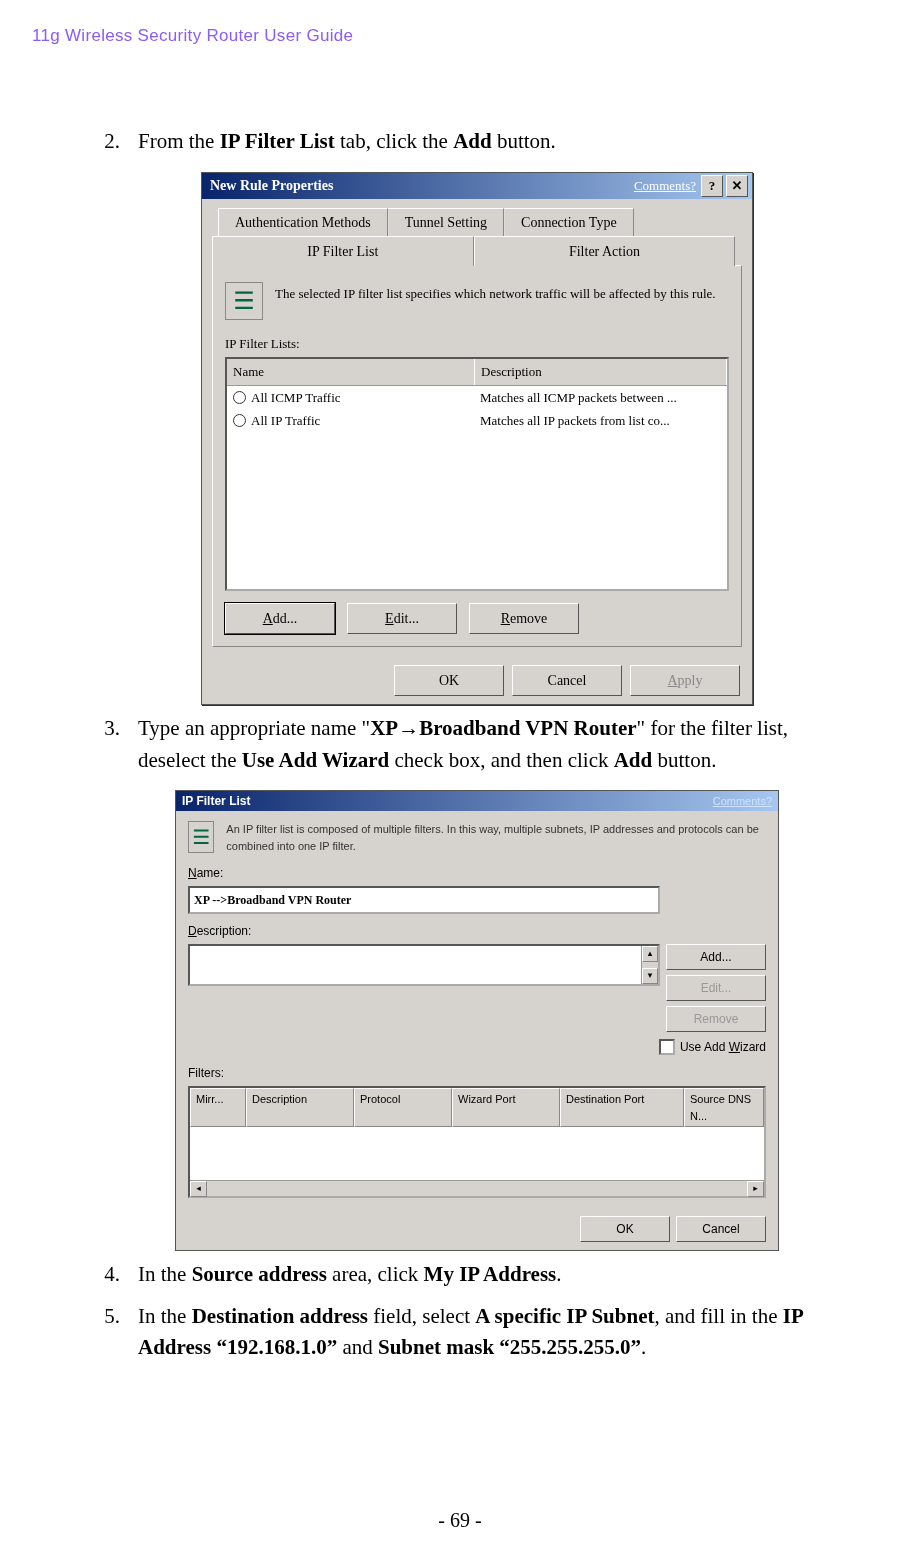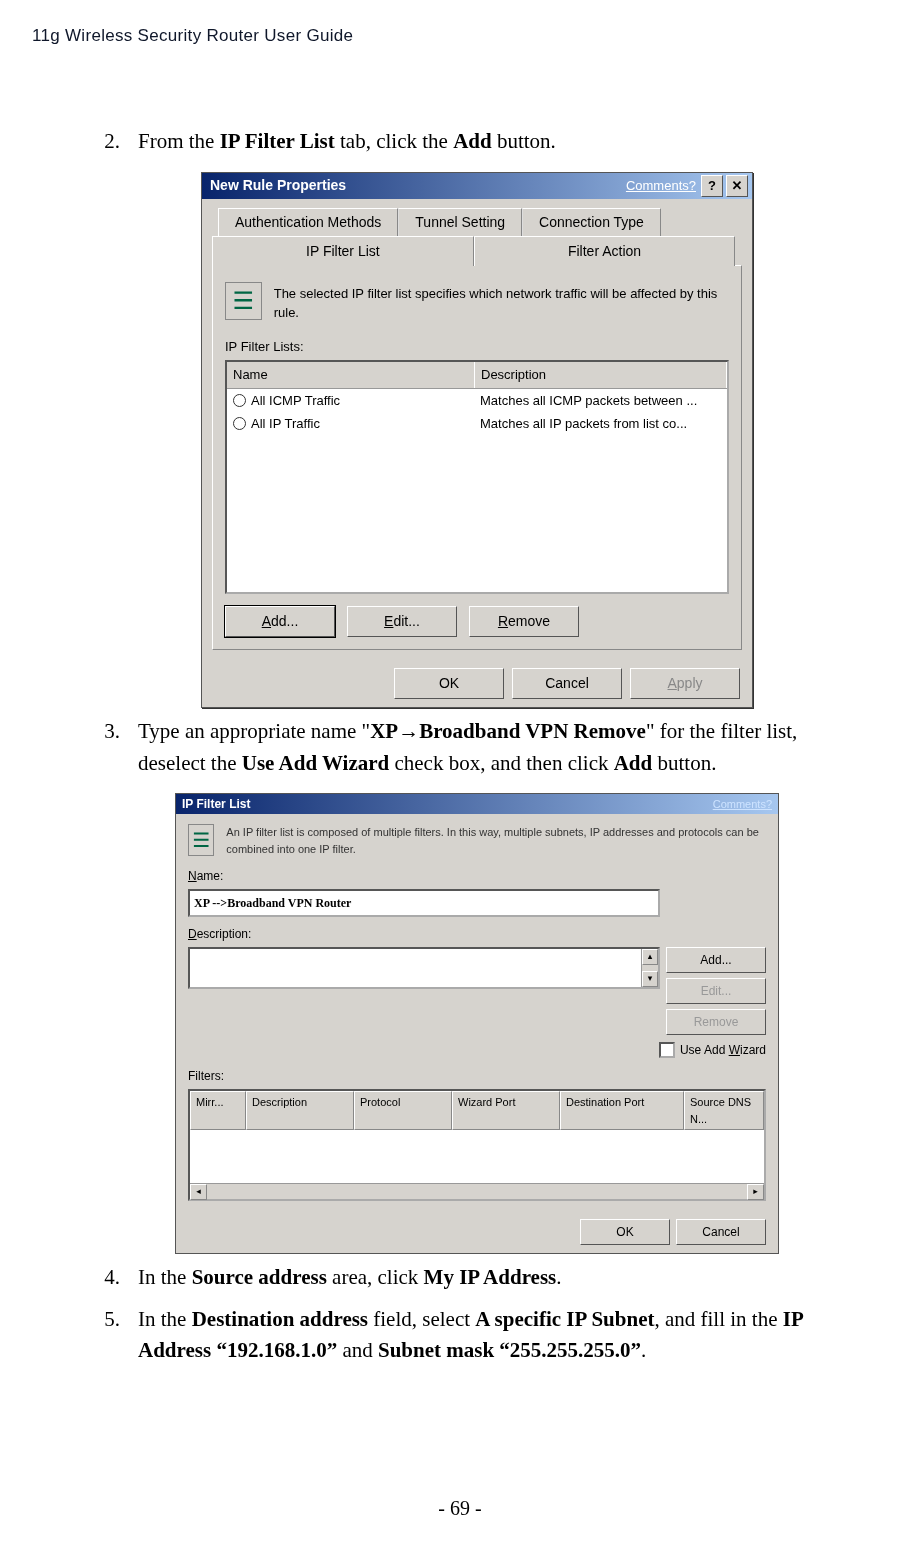--- a/index.html
+++ b/index.html
@@ -1,27 +1,27 @@
 <!DOCTYPE html>
 <html><head>
 <meta charset="utf-8">
 <style>
 body{margin:0;background:#fff;font-family:"Times New Roman",serif;color:#000}
 .page{width:920px;height:1568px;position:relative;box-sizing:border-box;padding:26px 52px 0 32px}
-.header{color:#0f172a;font-family:Arial,sans-serif;font-size:17px;letter-spacing:.3px}
+.header{color:#8b5cf6;font-family:Arial,sans-serif;font-size:17px;letter-spacing:.3px}
 .content{margin:80px 0 0 54px;font-size:21px;line-height:1.5}
 .li{display:flex;margin:0 0 10px 0}
 .num{width:34px;flex:none;text-align:right;margin-right:18px}
 .txt{flex:1}
 .bold{font-weight:bold}
 .fig{margin:14px 0 8px 0;text-align:center}
-.footer{position:absolute;bottom:48px;left:0;right:0;text-align:center;font-size:20px}
-
-
-.dlg1{display:inline-block;width:550px;text-align:left;font-family:Liberation Sans, sans-serif;font-size:14px;background:#d6d3ce;border:1px solid #555;box-shadow:1px 1px 0 #333}
+.footer{position:absolute;bottom:36px;left:0;right:0;text-align:center;font-size:20px}
+
+
+.dlg1{display:inline-block;width:550px;text-align:left;font-family:Liberation Serif, serif;font-size:14px;background:#d6d3ce;border:1px solid #555;box-shadow:1px 1px 0 #333}
 .titlebar{height:26px;background:linear-gradient(90deg,#08246b,#a6c7f0);display:flex;align-items:center;padding:0 4px}
 .titlebar .t{color:#fff;font-weight:bold;flex:1;font-size:14px;padding-left:4px}
 .titlebar .lk{color:#fff;text-decoration:underline;font-size:13px;margin-right:2px}
 .tbtn{width:20px;height:20px;background:#d6d3ce;border:1px solid #fff;border-right-color:#555;border-bottom-color:#555;margin-left:3px;display:flex;align-items:center;justify-content:center;font-weight:bold;font-size:13px}
 .tabrow{display:flex;padding:8px 10px 0 16px;gap:0}
 .tab{border:1px solid #fff;border-bottom:none;border-right-color:#888;padding:3px 16px;font-size:14px;background:#d6d3ce;position:relative;top:1px}
 .tab.sec{border-left-color:#ddd}
 .tabrow1{display:flex;padding:0 10px}
 .tabbig{border:1px solid #fff;border-right-color:#888;border-bottom:none;padding:4px 0;text-align:center;background:#d6d3ce;position:relative;top:1px}
 .tabbig.active{background:#d6d3ce;font-size:14px}
@@ -136,21 +136,21 @@
 <div class="dlgfoot">
 <div class="btn">OK</div>
 <div class="btn">Cancel</div>
 <div class="btn dis"><span class="u">A</span><span>pply</span></div>
 </div>
 </div>
 </div>
 
 <div class="li">
 <div class="num">3.</div>
-<div class="txt">Type an appropriate name "<span class="bold">XP→Broadband VPN Remove</span>" for the filter list,<br>deselect the <span class="bold">Use Add Wizard</span> check box, and then click <span class="bold">Add</span> button.</div>
+<div class="txt">Type an appropriate name "<span class="bold">XP→Broadband VPN Router</span>" for the filter list,<br>deselect the <span class="bold">Use Add Wizard</span> check box, and then click <span class="bold">Add</span> button.</div>
 </div>
 
 <div class="fig">
 <div class="dlg2">
 <div class="d2bar">
 <span class="t">IP Filter List</span>
 <span class="lk">Comments?</span>
 </div>
 <div class="d2body">
 <div class="d2info">

